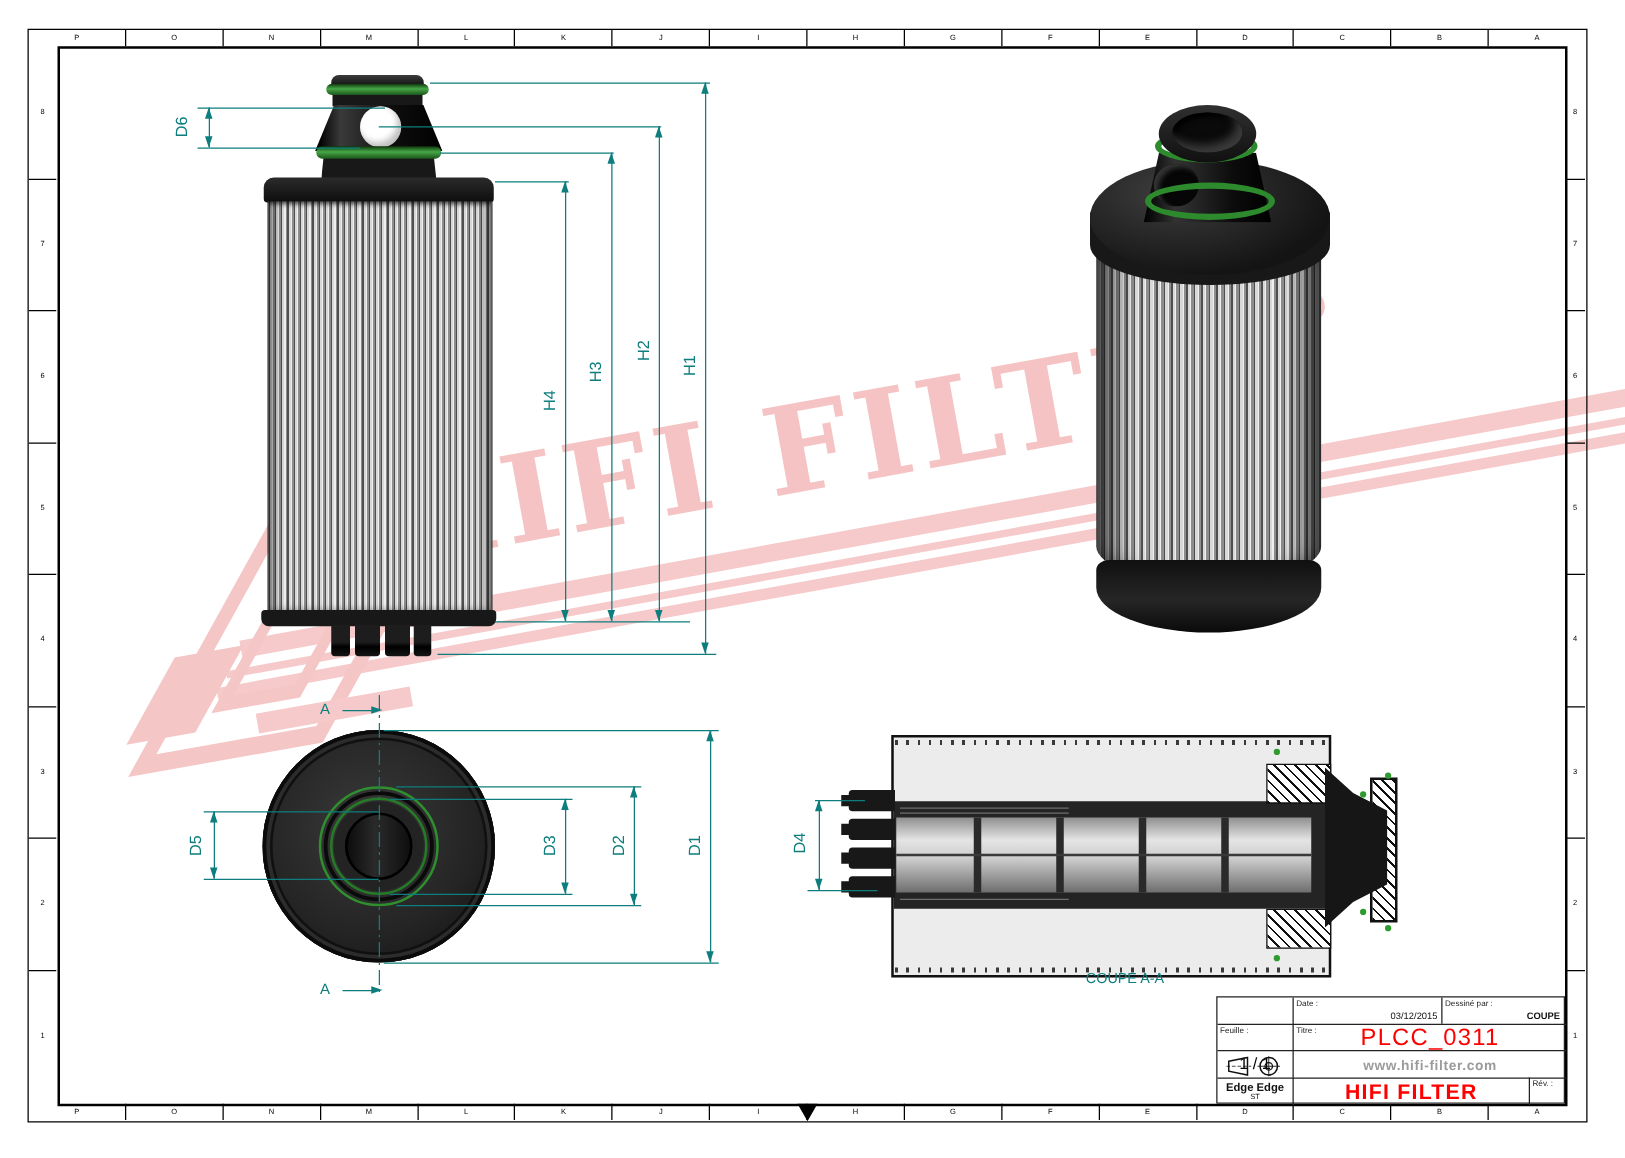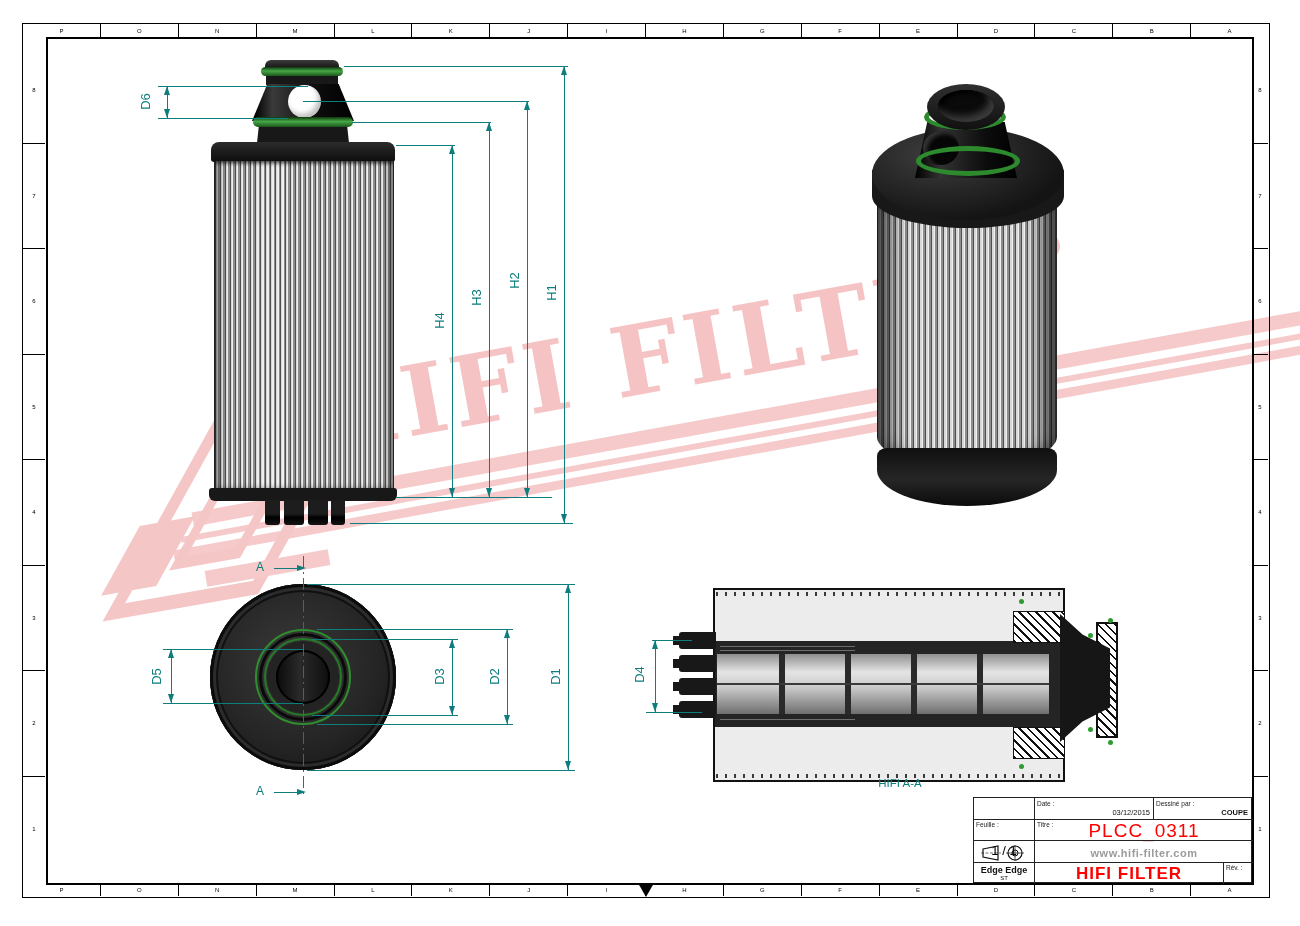--- a/index.html
+++ b/index.html
@@ -219,21 +219,21 @@
     <div class="gdot" style="left:1108px;top:618px;"></div>
     <div class="gdot" style="left:1108px;top:740px;"></div>
 
     <div class="xl" style="left:652px;top:640px;width:40px;"></div>
     <div class="xl" style="left:646px;top:712px;width:56px;"></div>
     <div class="dv" style="left:655px;top:640px;height:72px;"></div>
     <div class="arr a-up" style="left:652px;top:640px;"></div>
     <div class="arr a-dn" style="left:652px;top:703px;"></div>
     <div class="dlab" style="left:631px;top:668px;">D4</div>
 
-    <div style="position:absolute;left:845px;top:777px;width:110px;text-align:center;color:var(--dim);font-size:11.5px;z-index:31;">HIFI A-A</div>
+    <div style="position:absolute;left:845px;top:777px;width:110px;text-align:center;color:var(--dim);font-size:11.5px;z-index:31;">COUPE A-A</div>
   </div>
 
   <div class="frame" style="left:22px;top:23px;width:1246px;height:873px;"></div>
   <div class="frame2" style="left:46px;top:37px;width:1204px;height:844px;"></div>
 
   <div class="grid-band" style="left:23px;top:24px;width:1245px;height:13px;">
       <span class="gcell">P</span>
       <span class="gcell">O</span>
       <span class="gcell">N</span>
       <span class="gcell">M</span>

